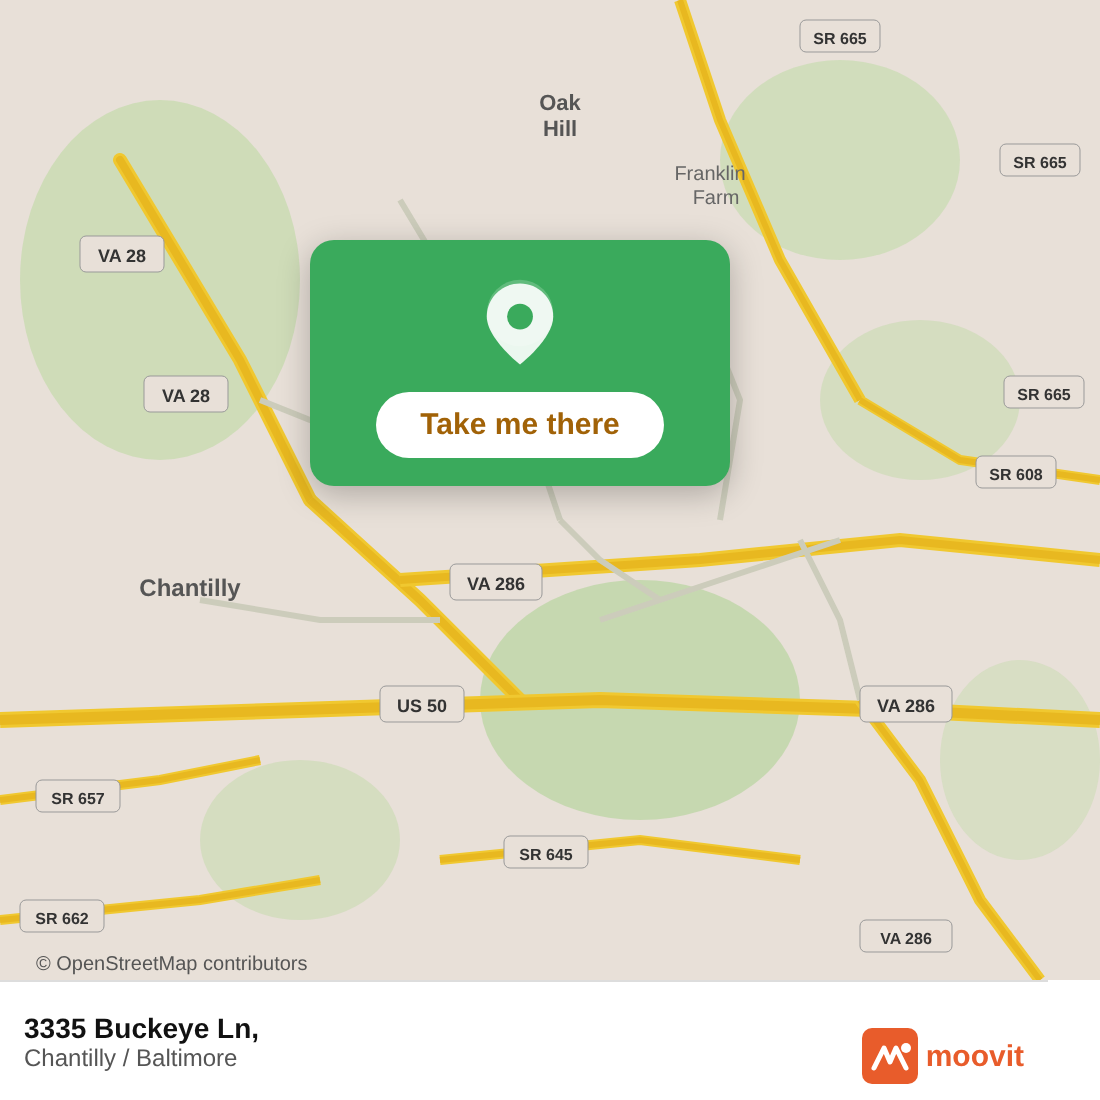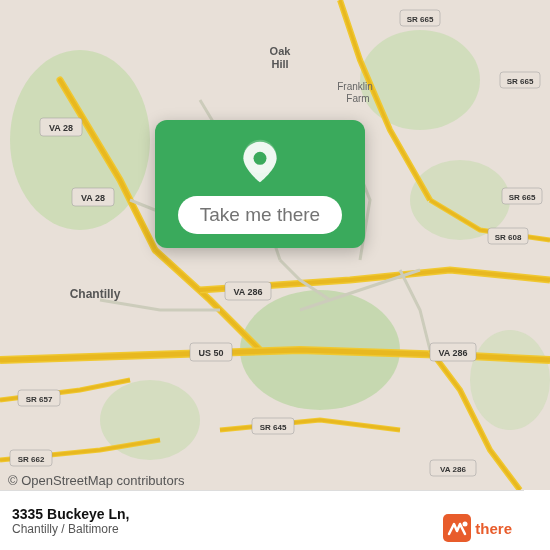--- a/index.html
+++ b/index.html
@@ -44,26 +44,26 @@
     }
 
     #location-pin-icon {
       width: 48px;
       height: 48px;
       margin-bottom: 10px;
     }
 
     #take-me-there-btn {
       background: white;
-      color: #737373;
+      color: #a16207;
       border: none;
       border-radius: 20px;
       padding: 8px 22px;
-      font-size: 19px;
-      font-weight: 400;
+      font-size: 15px;
+      font-weight: 700;
       cursor: pointer;
       white-space: nowrap;
     }
 
     #footer {
       width: 524px;
       height: 60px;
       background: white;
       display: flex;
       align-items: flex-end;
@@ -88,22 +88,22 @@
 
     #moovit-text {
       font-size: 15px;
       font-weight: bold;
       color: #e85c2b;
     }
 
     #osm-attribution {
       position: absolute;
       bottom: 2px;
-      left: 8px;
-      font-size: 13px;
+      left: 18px;
+      font-size: 10px;
       color: #555;
       text-align: center;
     }
 
     #footer-address {
       display: flex;
       flex-direction: column;
       justify-content: center;
       height: 100%;
     }
@@ -241,15 +241,15 @@
     <span id="footer-title">3335 Buckeye Ln,</span>
     <span id="footer-subtitle">Chantilly / Baltimore</span>
   </div>
 
   <div id="moovit-logo">
     <svg id="moovit-icon" viewBox="0 0 28 28" xmlns="http://www.w3.org/2000/svg">
       <rect width="28" height="28" rx="5" fill="#e85c2b"></rect>
       <path d="M6 20 L11 10 L14 17 L17 10 L22 20" stroke="white" stroke-width="2.5" fill="none" stroke-linecap="round" stroke-linejoin="round"></path>
       <circle cx="22" cy="10" r="2.5" fill="white"></circle>
     </svg>
-    <span id="moovit-text">there</span>
+    <span id="moovit-text">moovit</span>
   </div>
 </div>
 
 </body></html>

